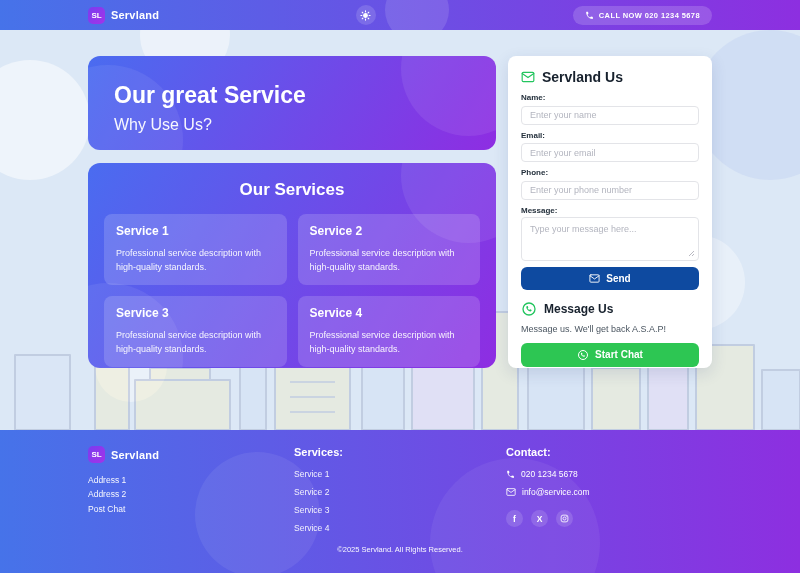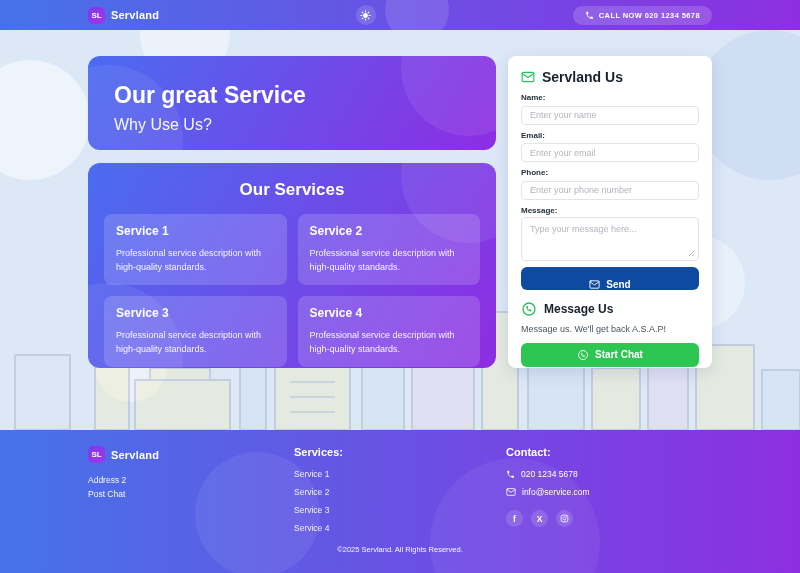--- a/index.html
+++ b/index.html
@@ -84,21 +84,21 @@
     font-family:inherit;
   }
   .field input { height:19px; }
   .field textarea { height:44px; padding:6px 8px; resize:none; display:block; }
   .field input::placeholder, .field textarea::placeholder { color:#b3b5bf; }
   .textarea-wrap { position:relative; }
   .resize-handle { position:absolute; right:4px; bottom:4px; line-height:0; }
   .send-btn {
     margin-top:2px; width:100%; height:23px;
     background:#0e4aa0; color:#fff; border:none; border-radius:6px;
-    font-size:10px; font-weight:600; display:flex; align-items:flex-end; justify-content:center; gap:6px;
+    font-size:10px; font-weight:600; display:flex; align-items:center; justify-content:center; gap:6px;
     cursor:pointer; font-family:inherit;
   }
   .msg-header { margin-top:11px; margin-bottom:0; }
   .msg-title { font-size:12px; font-weight:800; color:#17212d; }
   .msg-text { font-size:9px; color:#4a5560; margin:7px 0 9px; }
   .chat-btn {
     width:100%; height:24px;
     background:#2dc653; color:#fff; border:none; border-radius:6px;
     font-size:10px; font-weight:600; display:flex; align-items:center; justify-content:center; gap:6px;
     cursor:pointer; font-family:inherit;
@@ -290,20 +290,21 @@
 <footer class="footer">
   <div class="f-blob1"></div>
   <div class="f-blob2"></div>
   <div class="footer-inner">
     <div class="f-col1">
       <div class="f-logo-row">
         <span class="logo-badge">SL</span>
         <span class="brand-name">Servland</span>
       </div>
       <div class="f-address">
+        <div>Address 1</div>
         <div>Address 2</div>
         <div>Post Chat</div>
       </div>
     </div>
     <div class="f-col2">
       <div class="f-title">Services:</div>
       <div class="f-link">Service 1</div>
       <div class="f-link">Service 2</div>
       <div class="f-link">Service 3</div>
       <div class="f-link">Service 4</div>

